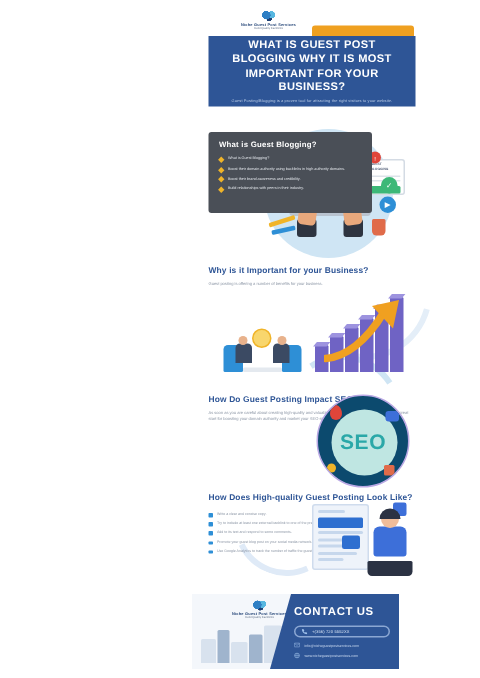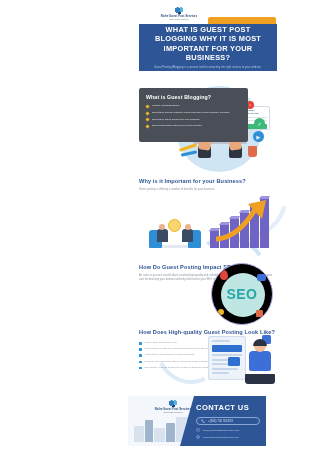--- a/index.html
+++ b/index.html
@@ -158,21 +158,21 @@
   .table { position: absolute; left: 14px; bottom: 2px; width: 26px; height: 3px;
            background: #e4e9ef; border-radius: 1px; }
   .badge-c { position: absolute; left: 20px; bottom: 18px; width: 13px; height: 13px;
              border-radius: 50%; background: #f8d66d; border: 1.4px solid #f0b429; }
 
   
   .sec3 { position: absolute; left: 0; top: 260px; width: 320px; height: 66px; }
   .seo-ring {
     position: absolute; left: 163px; top: 3px;
     width: 62px; height: 62px; border-radius: 50%;
-    background: #000000; border: 1.5px solid #b9a8e4;
+    background: #0c4a6e; border: 1.5px solid #b9a8e4;
     overflow: hidden;
   }
   .seo-word {
     position: absolute; left: 50%; top: 50%; transform: translate(-50%,-50%);
     font-size: 14px; font-weight: bold; color: #2aa8a8; letter-spacing: .4px;
   }
   .seo-globe {
     position: absolute; left: 9px; top: 9px; width: 44px; height: 44px;
     border-radius: 50%; background: #bfe6e2;
   }

